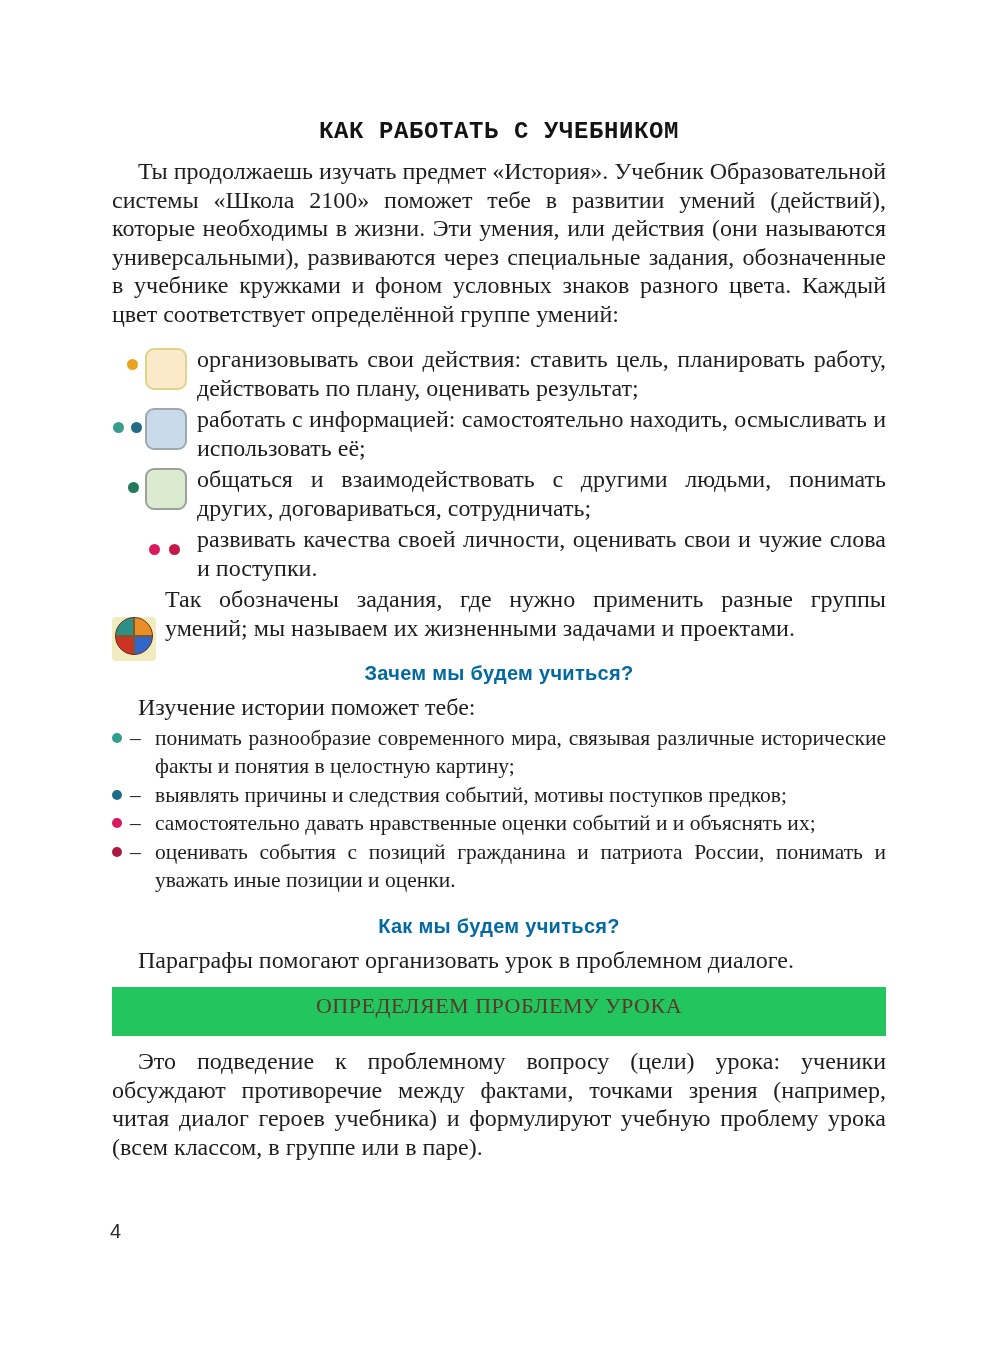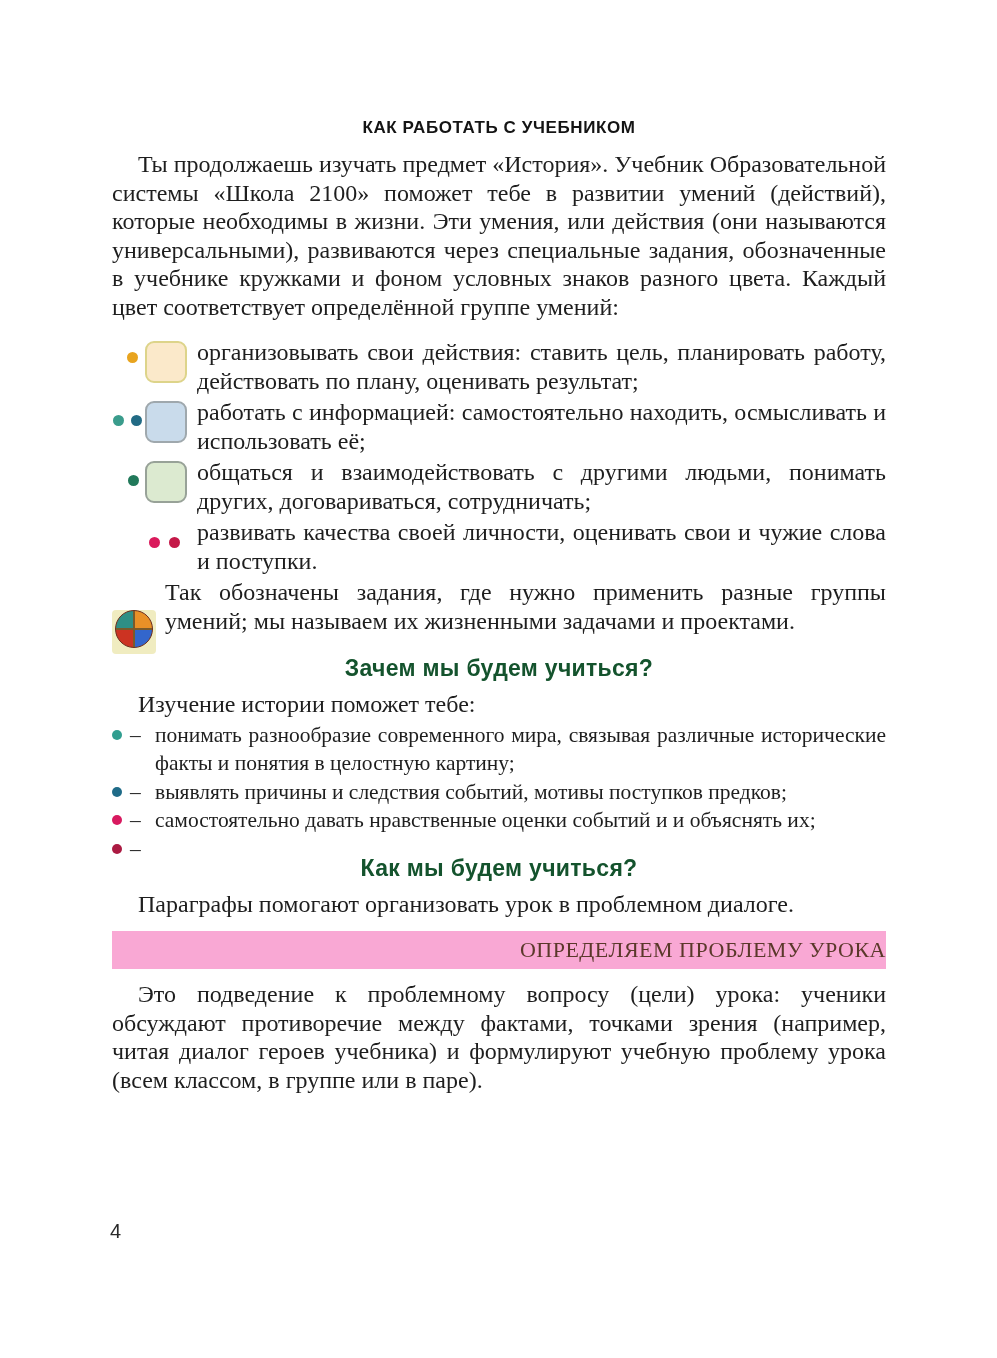--- a/index.html
+++ b/index.html
@@ -4,22 +4,22 @@
 <style>
   html,body{margin:0;padding:0;}
   body{
     width:997px;height:1358px;position:relative;
     background:#ffffff;color:#1e1e1e;
     font-family:"Liberation Serif","DejaVu Serif",serif;
     overflow:hidden;
   }
   .content{position:absolute;left:112px;top:118px;width:774px;}
   .doc-title{
-    font-family:Liberation Sans, sans-serif;
-    font-weight:800;font-size:17px;letter-spacing:.6px;
+    font-family:Liberation Mono, monospace;
+    font-weight:800;font-size:24px;letter-spacing:.6px;
     text-align:center;margin:0 0 12px 0;color:#141414;
   }
   .body-text{font-size:24px;line-height:28.5px;text-align:justify;margin:0;}
   .indent{text-indent:26px;}
   
   .skill-list{margin-top:17px;}
   .skill-item{display:flex;margin-bottom:3px;min-height:57px;}
   .skill-marker{width:85px;flex:0 0 85px;position:relative;}
   .sq{position:absolute;left:33px;top:3px;width:38px;height:38px;border-radius:9px;border:2px solid;}
   .sq1{background:#fbe9ca;border-color:#ddd48a;}
@@ -40,36 +40,36 @@
   .quad-circle{
     position:absolute;left:3px;top:3px;width:36px;height:36px;border-radius:50%;
     border:1.5px solid #6a2a1a;
     background:conic-gradient(#e89027 0 90deg,#3366cc 90deg 180deg,#cc3322 180deg 270deg,#2e8f85 270deg 360deg);
   }
   .quad-circle::before{content:"";position:absolute;left:50%;top:0;width:2px;height:100%;background:#7a5a2a;transform:translateX(-50%);}
   .quad-circle::after{content:"";position:absolute;top:50%;left:0;height:2px;width:100%;background:#7a5a2a;transform:translateY(-50%);}
   
   .sec-heading{
     font-family:"Liberation Sans","DejaVu Sans",sans-serif;
-    font-weight:800;font-size:23px;text-align:center;
-    margin:20px 0 8px 0;color:#14532d;letter-spacing:.3px;
+    font-weight:800;font-size:20px;text-align:center;
+    margin:20px 0 8px 0;color:#0369a1;letter-spacing:.3px;
   }
   
   .dash-list{margin-top:2px;}
   .dash-item{position:relative;padding-left:43px;font-size:21.5px;line-height:28.5px;text-align:justify;}
   .dash-item .bdot{position:absolute;left:0;top:9px;width:10px;height:10px;border-radius:50%;}
   .dash-item .bdash{position:absolute;left:18px;top:0;font-size:21.5px;}
   .bd1{background:#319e90;}
   .bd2{background:#1f6b88;}
   .bd3{background:#d8195f;}
   .bd4{background:#ab1a42;}
   
   .lesson-banner{
-    margin:13px 0 11px 0;height:38px;line-height:38px;
-    background:#f9a8d4;color:#5a382a;text-align:right;
+    margin:13px 0 11px 0;height:49px;line-height:38px;
+    background:#22c55e;color:#5a382a;text-align:center;
     font-size:22px;letter-spacing:.5px;
   }
   .page-number{
     position:absolute;left:110px;top:1220px;
     font-family:"Liberation Sans","DejaVu Sans",sans-serif;
     font-size:20px;color:#2a2a2a;
   }
 </style>
 </head>
 <body>
@@ -137,20 +137,21 @@
     <div class="dash-item">
       <span class="bdot bd2"></span><span class="bdash">–</span>
       <span>выявлять причины и следствия событий, мотивы поступков предков;</span>
     </div>
     <div class="dash-item">
       <span class="bdot bd3"></span><span class="bdash">–</span>
       <span>самостоятельно давать нравственные оценки событий и и объ­яснять их;</span>
     </div>
     <div class="dash-item">
       <span class="bdot bd4"></span><span class="bdash">–</span>
+      <span>оценивать события с позиций гражданина и патриота России, понимать и уважать иные позиции и оценки.</span>
     </div>
   </div>
 
   <h2 class="sec-heading">Как мы будем учиться?</h2>
 
   <p class="body-text indent">Параграфы помогают организовать урок в проблемном диалоге.</p>
 
   <div class="lesson-banner">ОПРЕДЕЛЯЕМ ПРОБЛЕМУ УРОКА</div>
 
   <p class="body-text indent">Это подведение к проблемному вопросу (цели) урока: ученики обсуждают противоречие между фактами, точками зрения (на­пример, читая диалог героев учебника) и формулируют учебную проблему урока (всем классом, в группе или в паре).</p>

